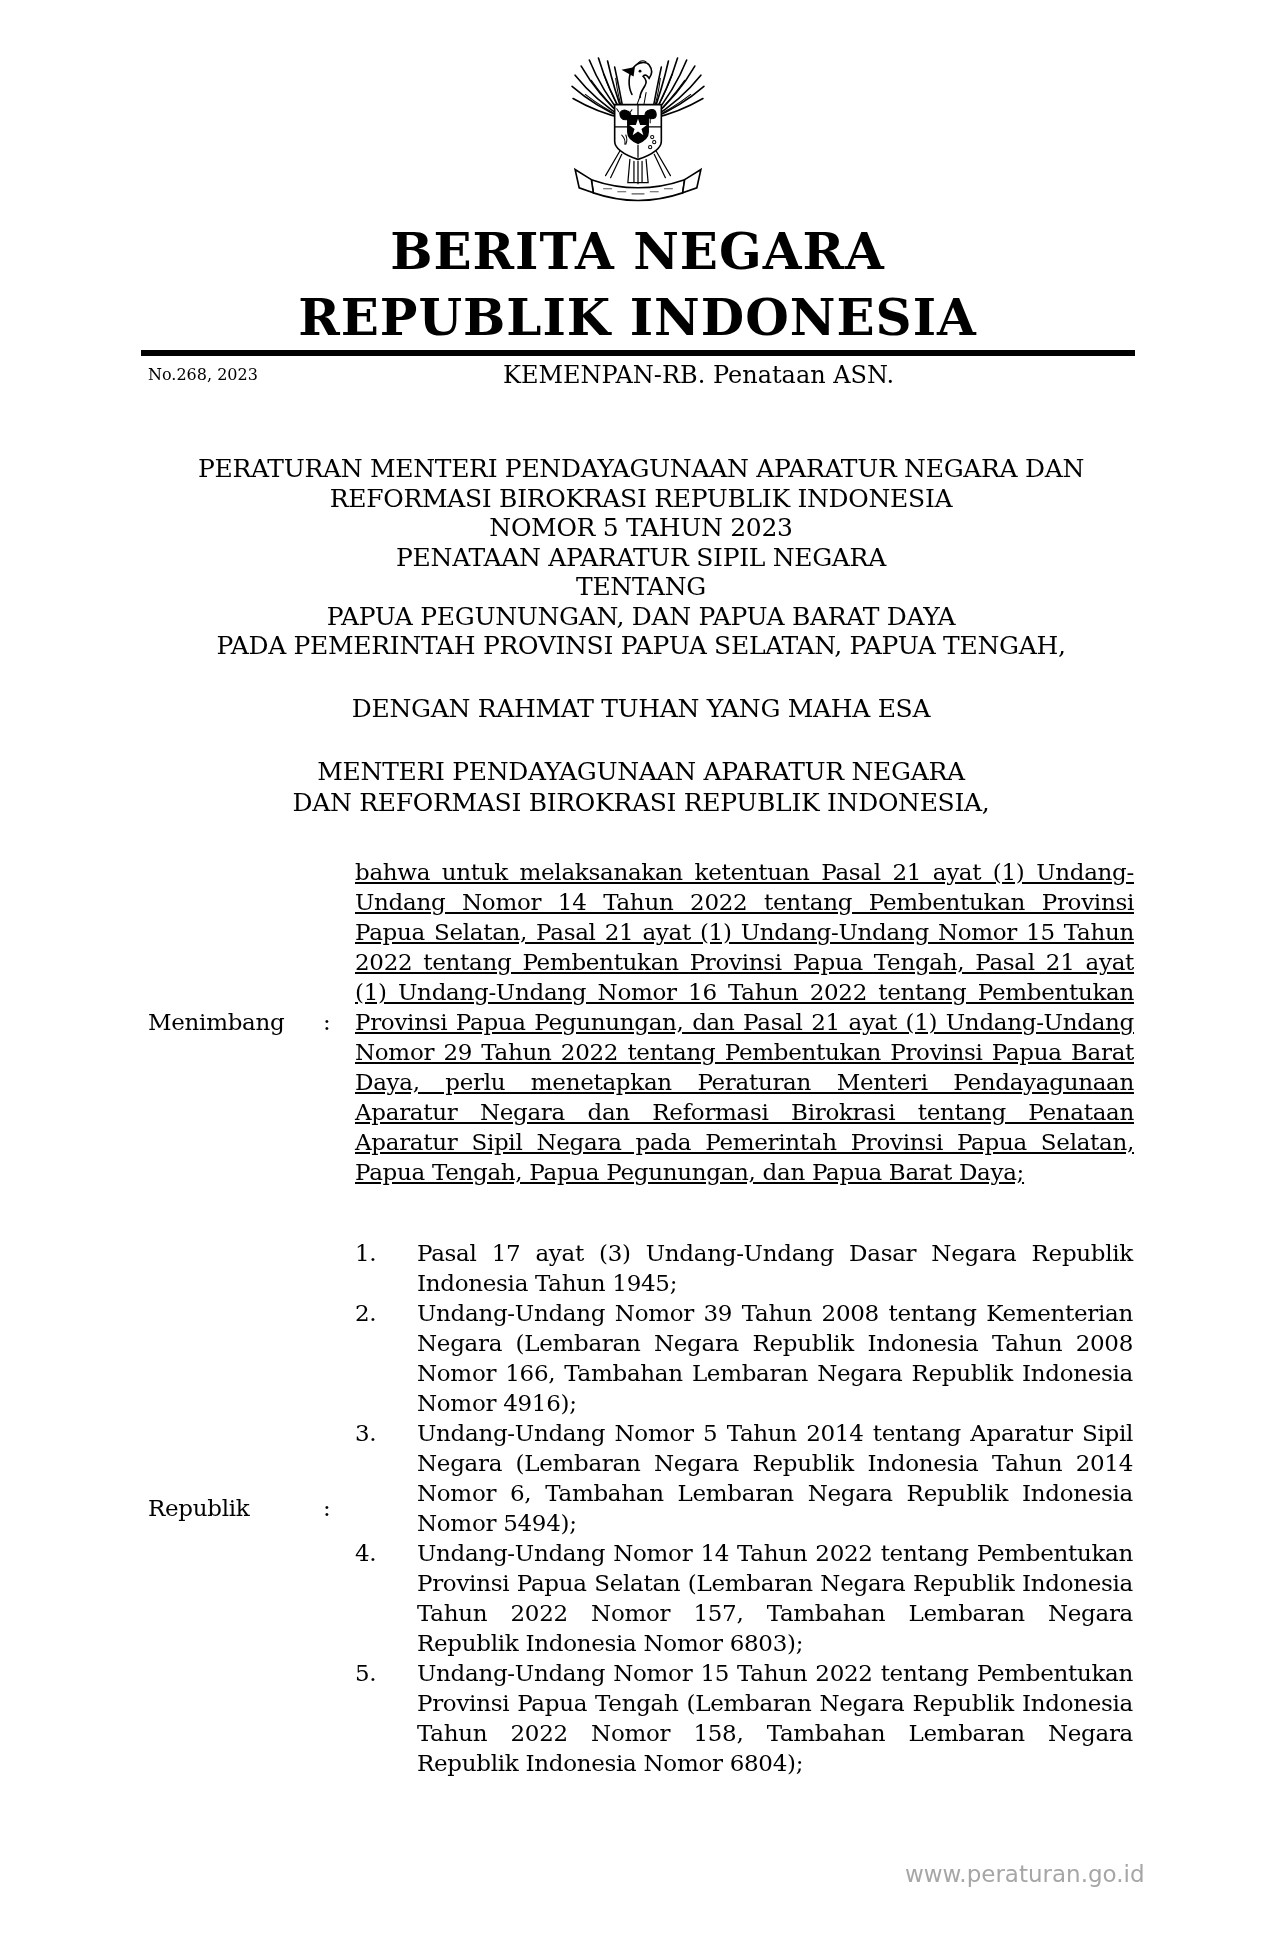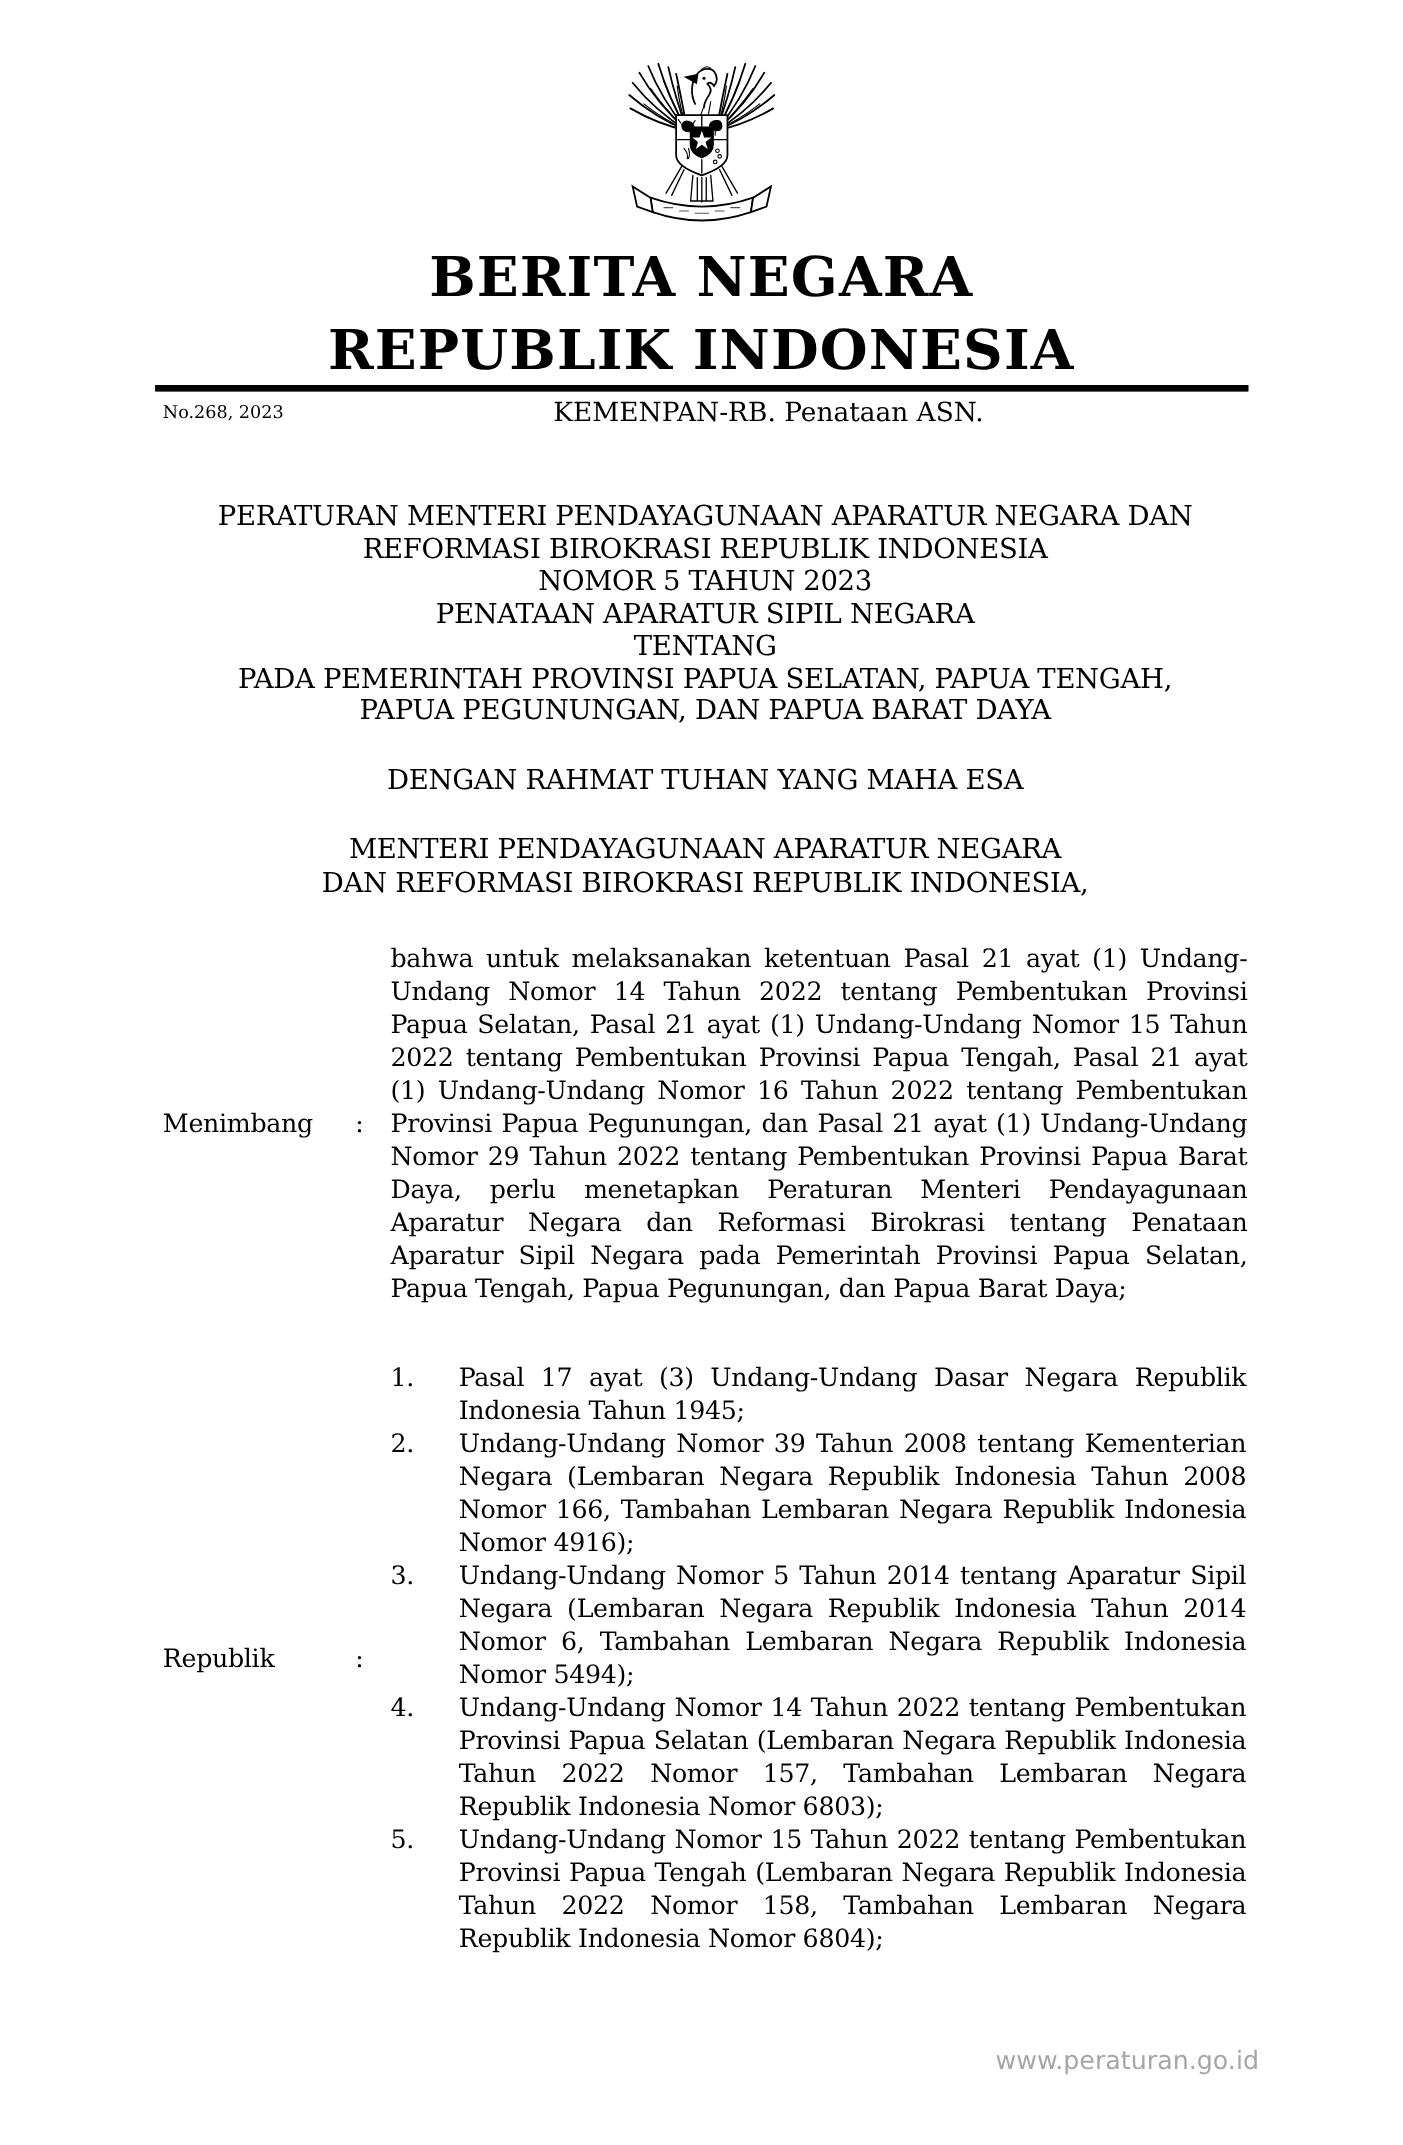--- a/index.html
+++ b/index.html
@@ -103,21 +103,21 @@
     align-items: center;
     font-size: 23px;
     line-height: 30px;
     letter-spacing: -0.3px;
   }
   .clause.menimbang { top: 857px; }
   .clause.mengingat { top: 1238px; }
   .clause-label { width: 175px; flex: none; }
   .clause-colon { width: 32px; flex: none; }
   .clause-body  { width: 779px; flex: none; }
-  .justified { text-align: justify; text-align-last: left; }
+  .justified { text-align: justify; text-align-last: left; text-decoration: underline; }
   .legal-list { width: 779px; flex: none; }
   .legal-item { display: flex; align-items: flex-start; }
   .item-num  { width: 62px; flex: none; }
   .item-text { width: 716px; flex: none; text-align: justify; text-align-last: left; }
   
   .footer-url {
     position: absolute;
     top: 1861px;
     left: 905px;
     font-family: "DejaVu Sans", sans-serif;
@@ -200,22 +200,22 @@
 
   <div class="meta-number">No.268, 2023</div>
   <div class="meta-subject">KEMENPAN-RB. Penataan ASN.</div>
 
   <div class="title-block">
     <div>PERATURAN MENTERI PENDAYAGUNAAN APARATUR NEGARA DAN</div>
     <div>REFORMASI BIROKRASI REPUBLIK INDONESIA</div>
     <div>NOMOR 5 TAHUN 2023</div>
     <div>PENATAAN APARATUR SIPIL NEGARA</div>
     <div>TENTANG</div>
+    <div>PAPUA PEGUNUNGAN, DAN PAPUA BARAT DAYA</div>
     <div>PADA PEMERINTAH PROVINSI PAPUA SELATAN, PAPUA TENGAH,</div>
-    <div>PAPUA PEGUNUNGAN, DAN PAPUA BARAT DAYA</div>
   </div>
 
   <div class="invocation">DENGAN RAHMAT TUHAN YANG MAHA ESA</div>
 
   <div class="authority">
     <div>MENTERI PENDAYAGUNAAN APARATUR NEGARA</div>
     <div>DAN REFORMASI BIROKRASI REPUBLIK INDONESIA,</div>
   </div>
 
   <div class="clause menimbang">

